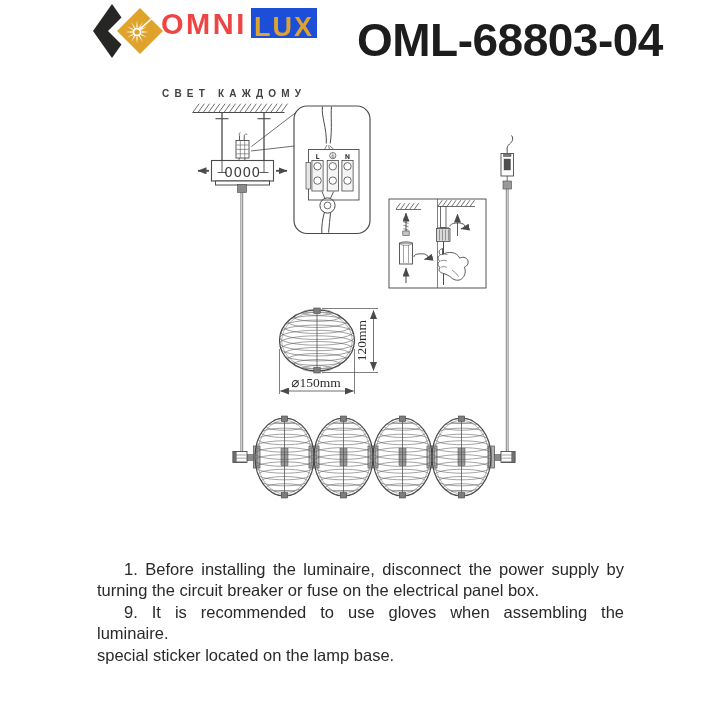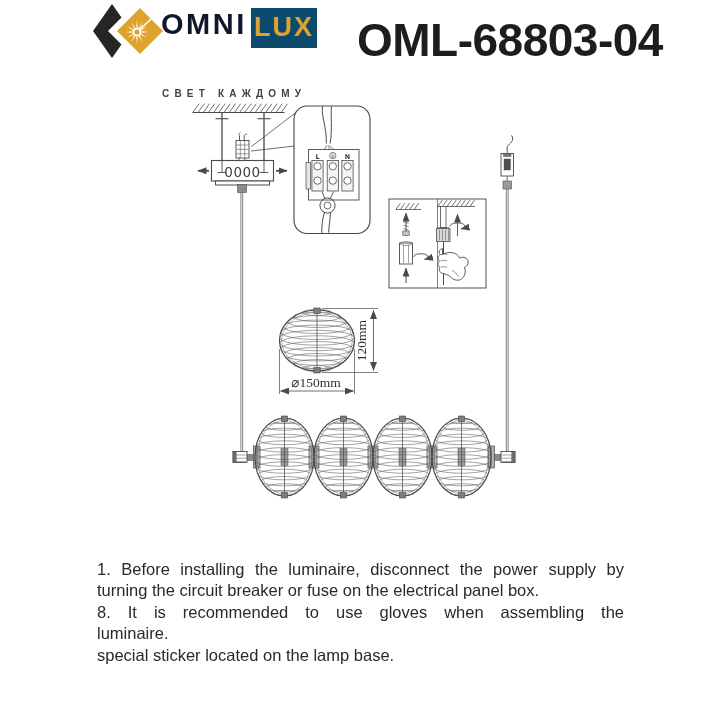--- a/index.html
+++ b/index.html
@@ -4,37 +4,37 @@
 <style>
   html,body{margin:0;padding:0;}
   body{
     width:720px;height:720px;position:relative;overflow:hidden;
     background:#ffffff;font-family:"Liberation Sans","DejaVu Sans",sans-serif;
   }
   
   .brand{position:absolute;left:89px;top:2px;width:250px;height:64px;}
   .brand-icon{position:absolute;left:0;top:0;}
   .brand-name{position:absolute;left:72px;top:6px;font-size:29px;font-weight:700;
-    letter-spacing:2.5px;color:#0f172a;}
-  .brand-lux{position:absolute;left:162px;top:6px;width:66px;height:40px;
-    background:#0c4a6e;color:#dfa32b;font-size:27px;font-weight:700;
+    letter-spacing:2.5px;color:#ef4444;}
+  .brand-lux{position:absolute;left:162px;top:6px;width:66px;height:30px;
+    background:#1d4ed8;color:#dfa32b;font-size:27px;font-weight:700;
     letter-spacing:2px;text-align:center;line-height:39px;}
   .brand-tagline{position:absolute;left:73px;top:46px;font-size:10px;font-weight:700;
     letter-spacing:5.2px;color:#44423e;white-space:nowrap;margin-top:40px;}
   .model-number{position:absolute;left:357px;top:13px;font-size:46px;font-weight:700;
     color:#1d1d1d;letter-spacing:-0.5px;white-space:nowrap;}
   
   #diagram{position:absolute;left:0;top:73px;}
   #diagram text{font-family:"DejaVu Sans","Liberation Sans",sans-serif;}
   #diagram .dim{font-family:"Liberation Serif","DejaVu Serif",serif;fill:#2f2f2f;}
   
   .instructions{position:absolute;left:97px;top:559px;width:527px;color:#2a2a2a;
     font-size:16.5px;}
   .instructions .ln{line-height:21.4px;text-align:justify;}
-  .instructions .ln.j{text-align-last:justify;}
+  .instructions .ln.j{text-align-last:justify;margin-left:27px;}
   .instructions .ln.l{text-align-last:left;}
 </style>
 </head>
 <body>
 
 <div class="brand">
   <svg class="brand-icon" width="80" height="62" viewBox="0 0 80 62">
     <polygon points="23,2 42,29 23,56 4,29" fill="#262624"></polygon>
     <polygon points="41,7 63,29 41,51 19,29" fill="#ffffff"></polygon>
     <polygon points="51,3.5 76.5,29 51,54.5 25.5,29" fill="#ffffff"></polygon>
@@ -339,16 +339,16 @@
       <ellipse cx="461.5" cy="492.88" rx="11.561591585936599" ry="2.31231831718732" fill="none" stroke="#565656" stroke-width="0.55"></ellipse>
       <line x1="461.5" y1="418" x2="461.5" y2="496" stroke="#565656" stroke-width="0.8"></line>
       <rect x="458.3" y="416" width="6.4" height="5.5" fill="#7d7d7d" stroke="#4a4a4a" stroke-width="0.6"></rect>
       <rect x="458.3" y="492.5" width="6.4" height="5.5" fill="#7d7d7d" stroke="#4a4a4a" stroke-width="0.6"></rect>
     </g>
 </svg>
 
 <div class="instructions">
   <div class="ln j">1. Before installing the luminaire, disconnect the power supply by</div>
   <div class="ln l">turning the circuit breaker or fuse on the electrical panel box.</div>
-  <div class="ln j">8. It is recommended to use gloves when assembling the</div>
+  <div class="ln j">9. It is recommended to use gloves when assembling the</div>
   <div class="ln l">luminaire.</div>
   <div class="ln l">special sticker located on the lamp base.</div>
 </div>
 
 </body></html>

